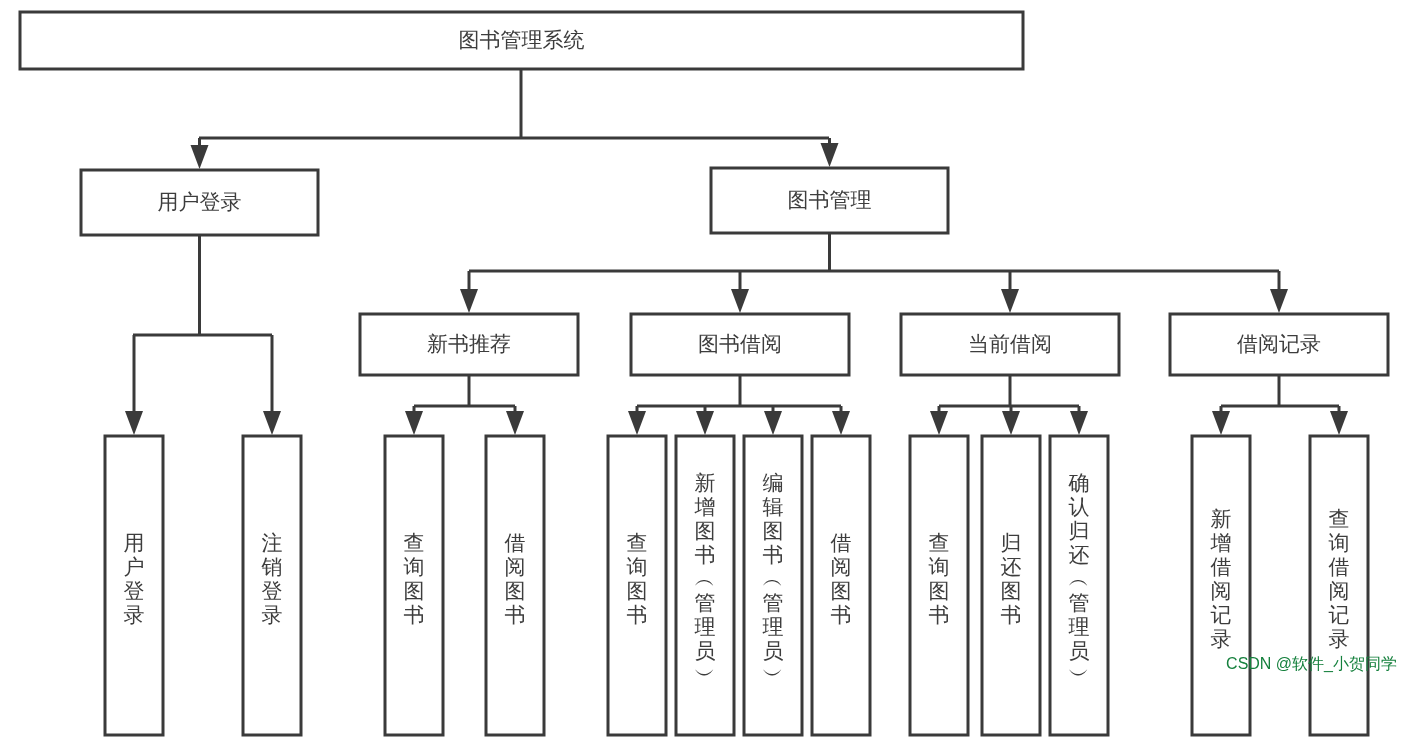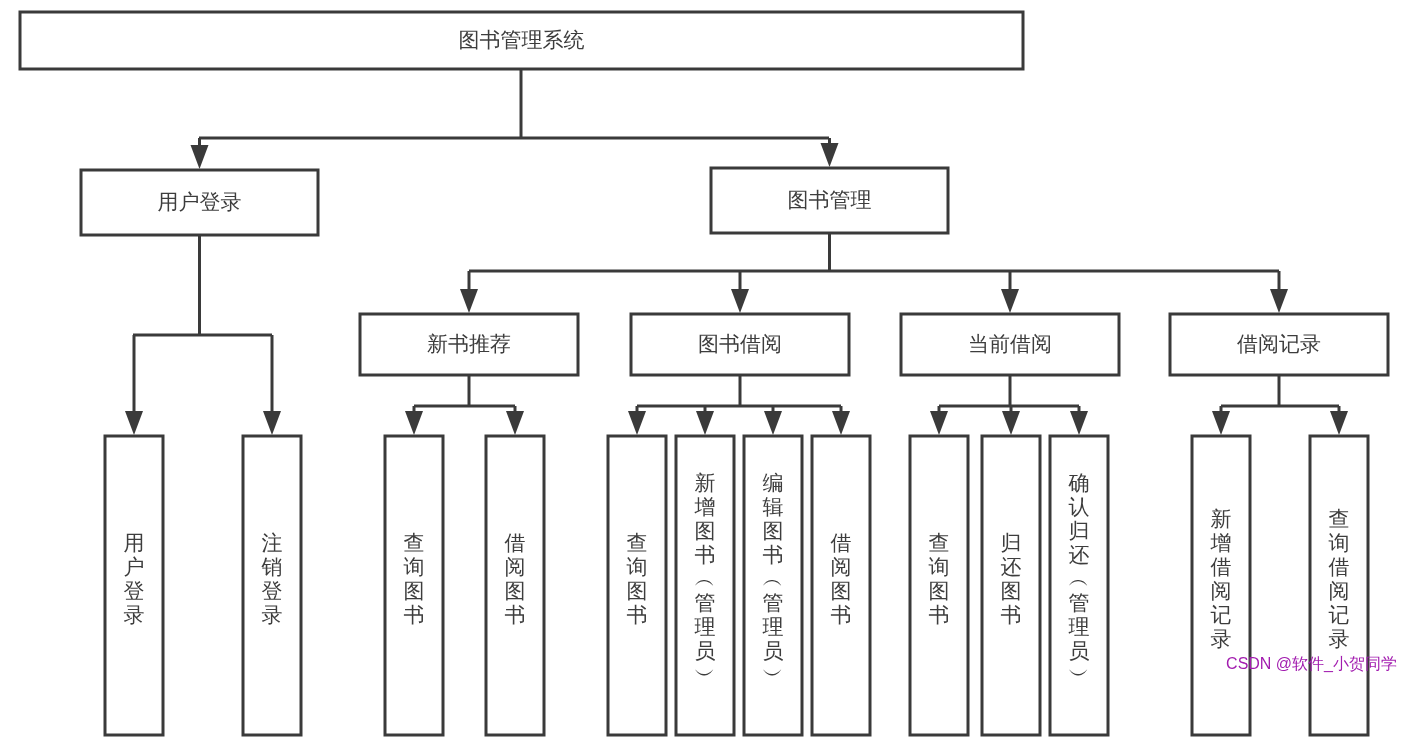--- a/index.html
+++ b/index.html
@@ -45,21 +45,21 @@
     fill: none;
   }
   .arrow-head {
     fill: #3a3a3a;
     stroke: none;
   }
   .watermark {
     position: absolute;
     right: 8px;
     bottom: 6px;
-    color: #a21caf;
+    color: #15803d;
     font-size: 16px;
     font-family: "Liberation Sans", "DejaVu Sans", sans-serif;
     white-space: nowrap;
     pointer-events: none;
     user-select: none;
   }
 </style>
 </head>
 <body>
 

